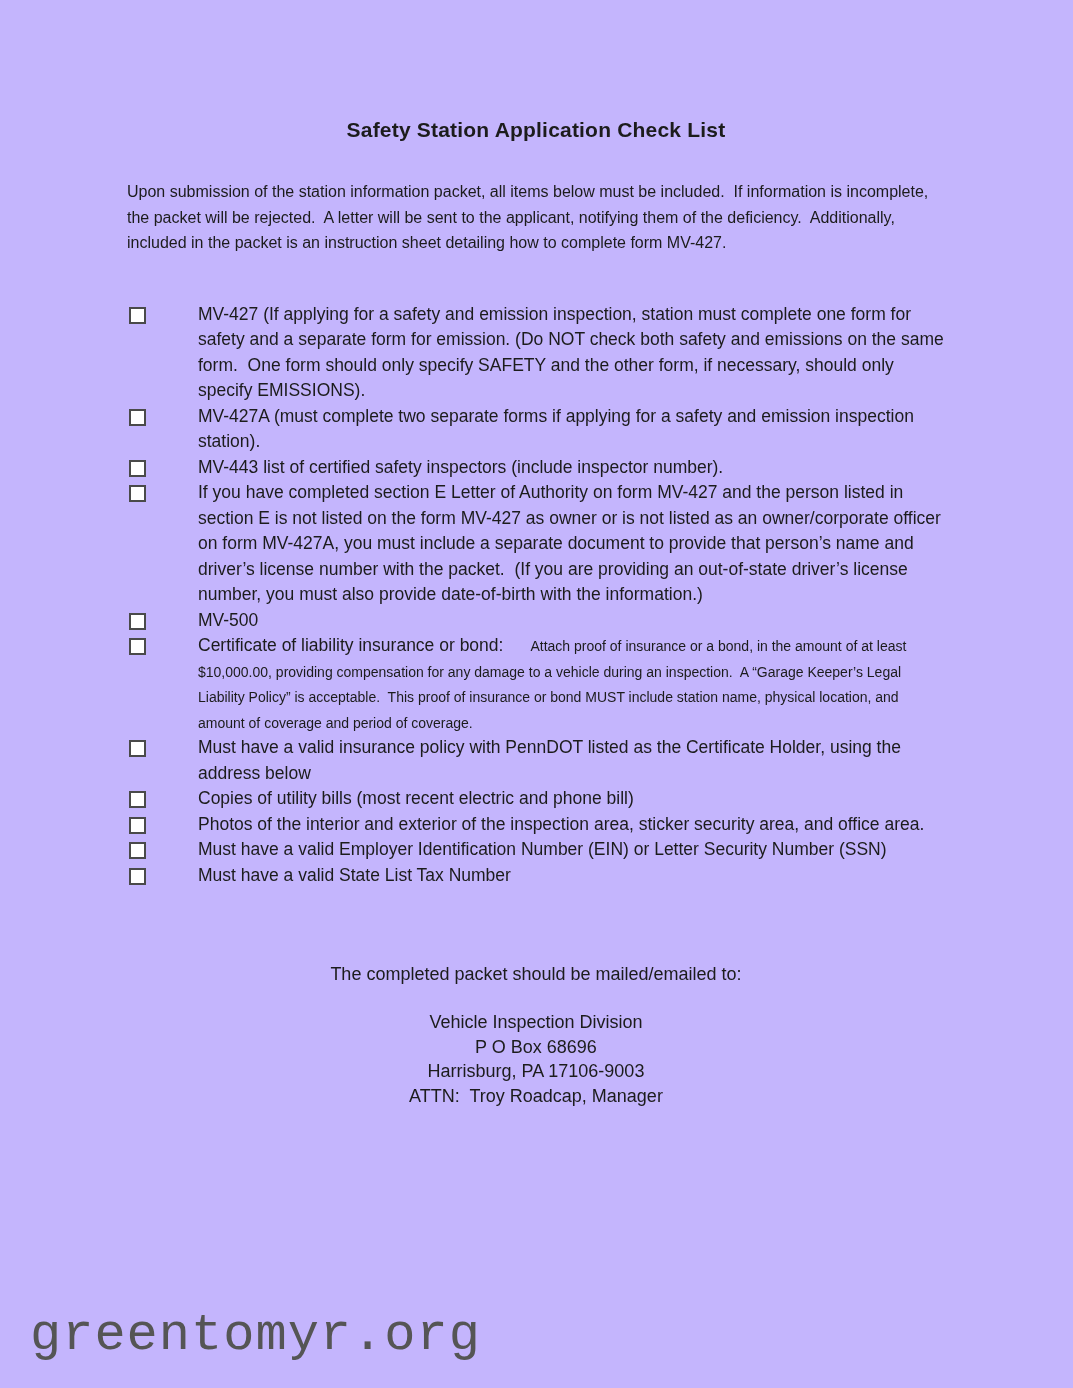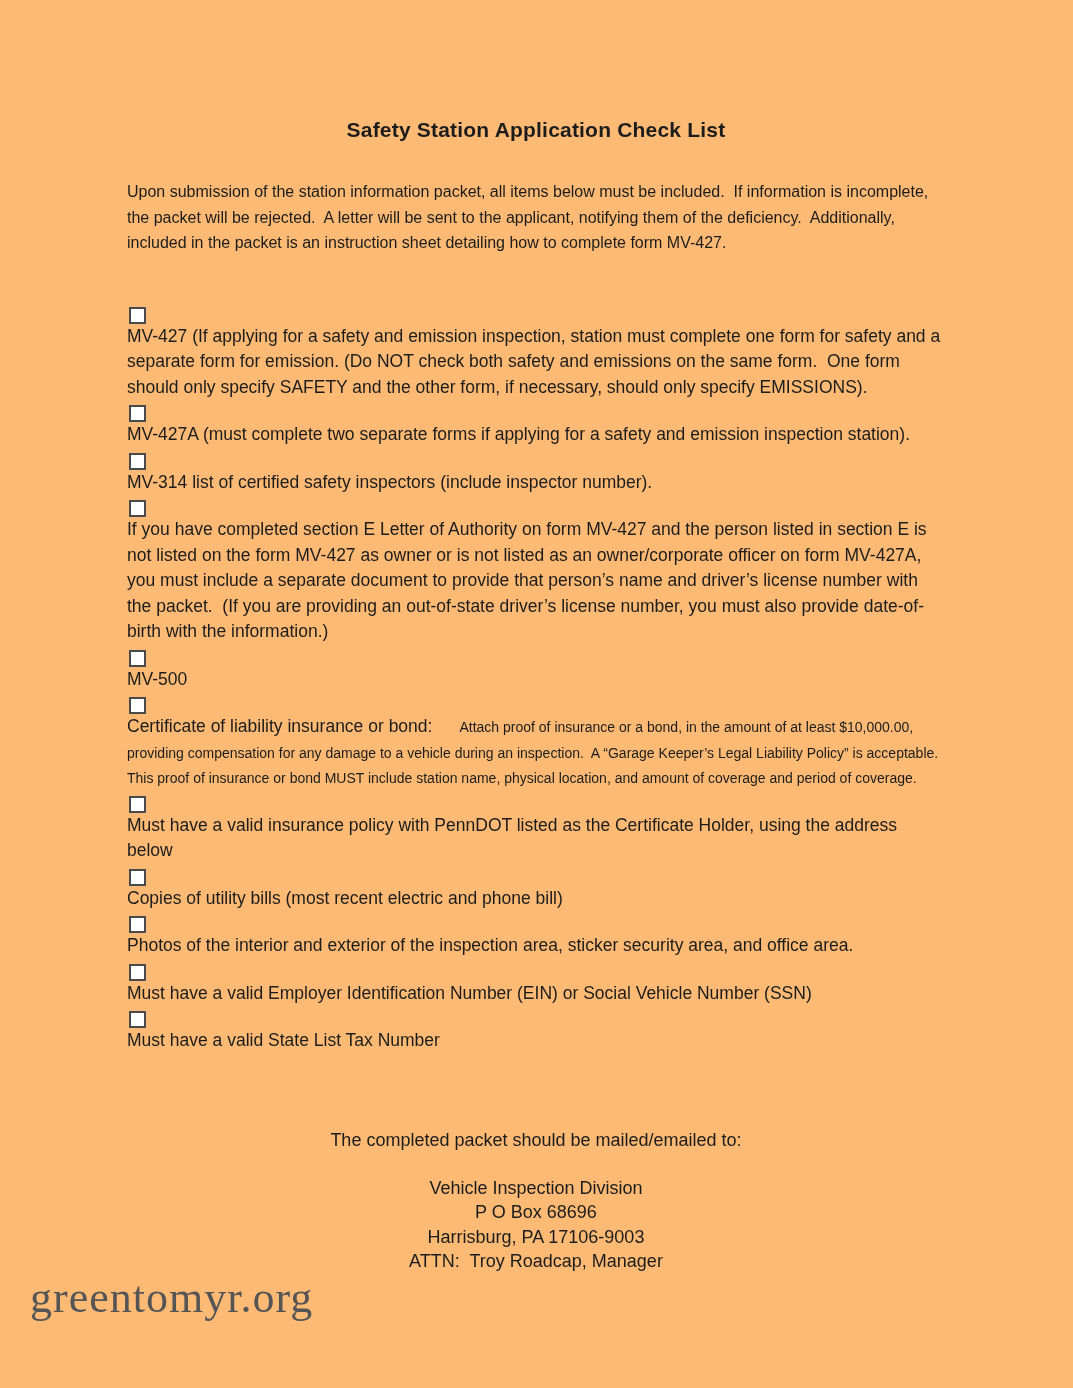--- a/index.html
+++ b/index.html
@@ -4,21 +4,21 @@
 <style>
   html, body {
     margin: 0;
     padding: 0;
     background: #ffffff;
   }
   .page {
     position: relative;
     width: 1073px;
     height: 1388px;
-    background: #fdba74;
+    background: #c4b5fd;
     font-family: "Liberation Sans", sans-serif;
     color: #1c1c1c;
     overflow: hidden;
   }
   .content {
     position: absolute;
     left: 127px;
     top: 118px;
     width: 818px;
   }
@@ -34,21 +34,20 @@
     font-size: 16px;
     line-height: 25.5px;
     white-space: pre-wrap;
   }
   .checklist {
     margin: 0;
   }
   .check-item {
     display: flex;
     align-items: flex-start;
-    flex-direction: column;
   }
   .checkbox {
     flex: none;
     width: 13px;
     height: 13px;
     border: 2px solid #4a4a4a;
     margin: 5px 52px 0 2px;
     background: #ffffff;
   }
   .item-text {
@@ -84,23 +83,23 @@
     white-space: pre-wrap;
   }
   .email-link {
     color: #0b0bd6;
     text-decoration: underline;
     cursor: pointer;
   }
   .watermark {
     position: absolute;
     left: 30px;
-    top: 1272px;
-    font-family: Liberation Serif, serif;
-    font-size: 44px;
+    top: 1306px;
+    font-family: Liberation Mono, monospace;
+    font-size: 52px;
     letter-spacing: 1px;
     color: #555555;
   }
 </style>
 </head>
 <body>
 
 <div class="page">
   <div class="content">
 
@@ -115,21 +114,21 @@
         <div class="item-text">MV-427 (If applying for a safety and emission inspection, station must complete one form for safety and a separate form for emission. (Do NOT check both safety and emissions on the same form.  One form should only specify SAFETY and the other form, if necessary, should only specify EMISSIONS).</div>
       </div>
 
       <div class="check-item">
         <span class="checkbox"></span>
         <div class="item-text">MV-427A (must complete two separate forms if applying for a safety and emission inspection station).</div>
       </div>
 
       <div class="check-item">
         <span class="checkbox"></span>
-        <div class="item-text">MV-314 list of certified safety inspectors (include inspector number).</div>
+        <div class="item-text">MV-443 list of certified safety inspectors (include inspector number).</div>
       </div>
 
       <div class="check-item">
         <span class="checkbox"></span>
         <div class="item-text">If you have completed section E Letter of Authority on form MV-427 and the person listed in section E is not listed on the form MV-427 as owner or is not listed as an owner/corporate officer on form MV-427A, you must include a separate document to provide that person’s name and driver’s license number with the packet.  (If you are providing an out-of-state driver’s license number, you must also provide date-of-birth with the information.)</div>
       </div>
 
       <div class="check-item">
         <span class="checkbox"></span>
         <div class="item-text">MV-500</div>
@@ -151,21 +150,21 @@
         <div class="item-text">Copies of utility bills (most recent electric and phone bill)</div>
       </div>
 
       <div class="check-item">
         <span class="checkbox"></span>
         <div class="item-text">Photos of the interior and exterior of the inspection area, sticker security area, and office area.</div>
       </div>
 
       <div class="check-item">
         <span class="checkbox"></span>
-        <div class="item-text">Must have a valid Employer Identification Number (EIN) or Social Vehicle Number (SSN)</div>
+        <div class="item-text">Must have a valid Employer Identification Number (EIN) or Letter Security Number (SSN)</div>
       </div>
 
       <div class="check-item">
         <span class="checkbox"></span>
         <div class="item-text">Must have a valid State List Tax Number</div>
       </div>
 
     </div>
 
     <p class="mailing-heading">The completed packet should be mailed/emailed to:</p>

